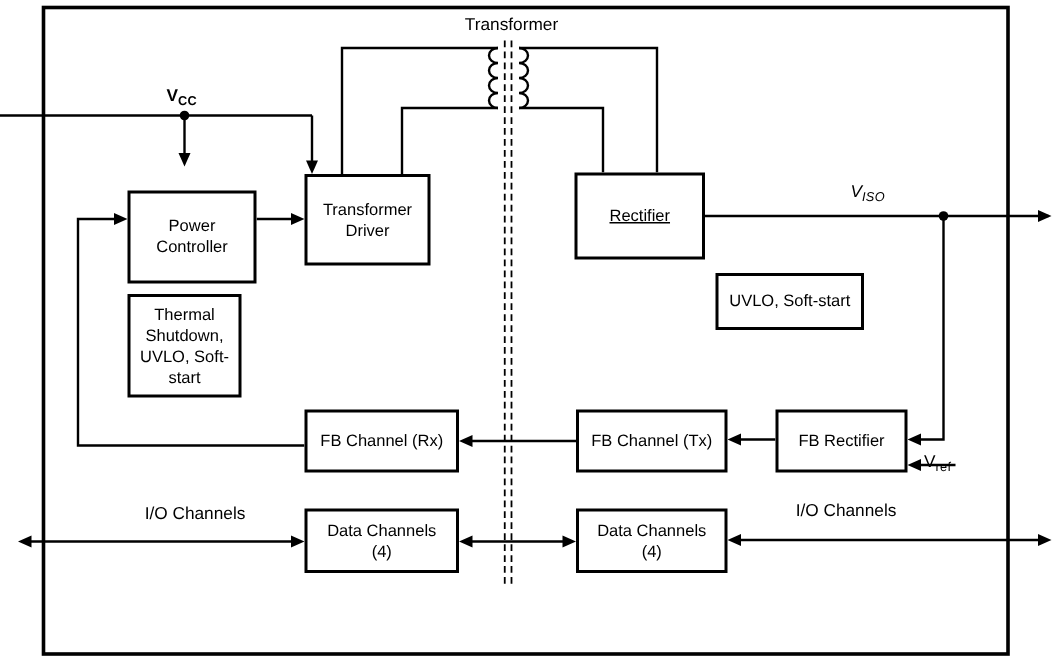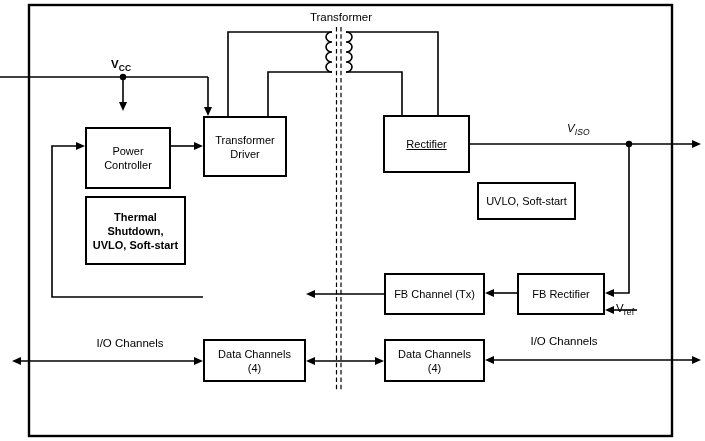--- a/index.html
+++ b/index.html
@@ -122,26 +122,27 @@
   </svg>
 
   <div class="box" style="left:85px; top:111px; width:86px; height:62px;margin-top:16px;">Power
 Controller</div>
 
   <div class="box" style="left:203px; top:116px; width:84px; height:61px;">Transformer
 Driver</div>
 
   <div class="box" style="left:383px; top:115px; width:87px; height:58px;text-decoration:underline;">Rectifier</div>
 
-  <div class="box" style="left:85px; top:196px; width:101px; height:69px;font-weight:bold;">Thermal
+  <div class="box" style="left:85px; top:196px; width:76px; height:69px;">Thermal
 Shutdown,
 UVLO, Soft-start</div>
 
   <div class="box" style="left:477px; top:182px; width:99px; height:38px;">UVLO, Soft-start</div>
 
+  <div class="box" style="left:203px; top:273px; width:103px; height:42px;">FB Channel (Rx)</div>
 
   <div class="box" style="left:384px; top:273px; width:101px; height:42px;text-align:right;">FB Channel (Tx)</div>
 
   <div class="box" style="left:517px; top:273px; width:88px; height:42px;">FB Rectifier</div>
 
   <div class="box" style="left:203px; top:339px; width:103px; height:43px;">Data Channels
 (4)</div>
 
   <div class="box" style="left:384px; top:339px; width:101px; height:43px;">Data Channels
 (4)</div>

